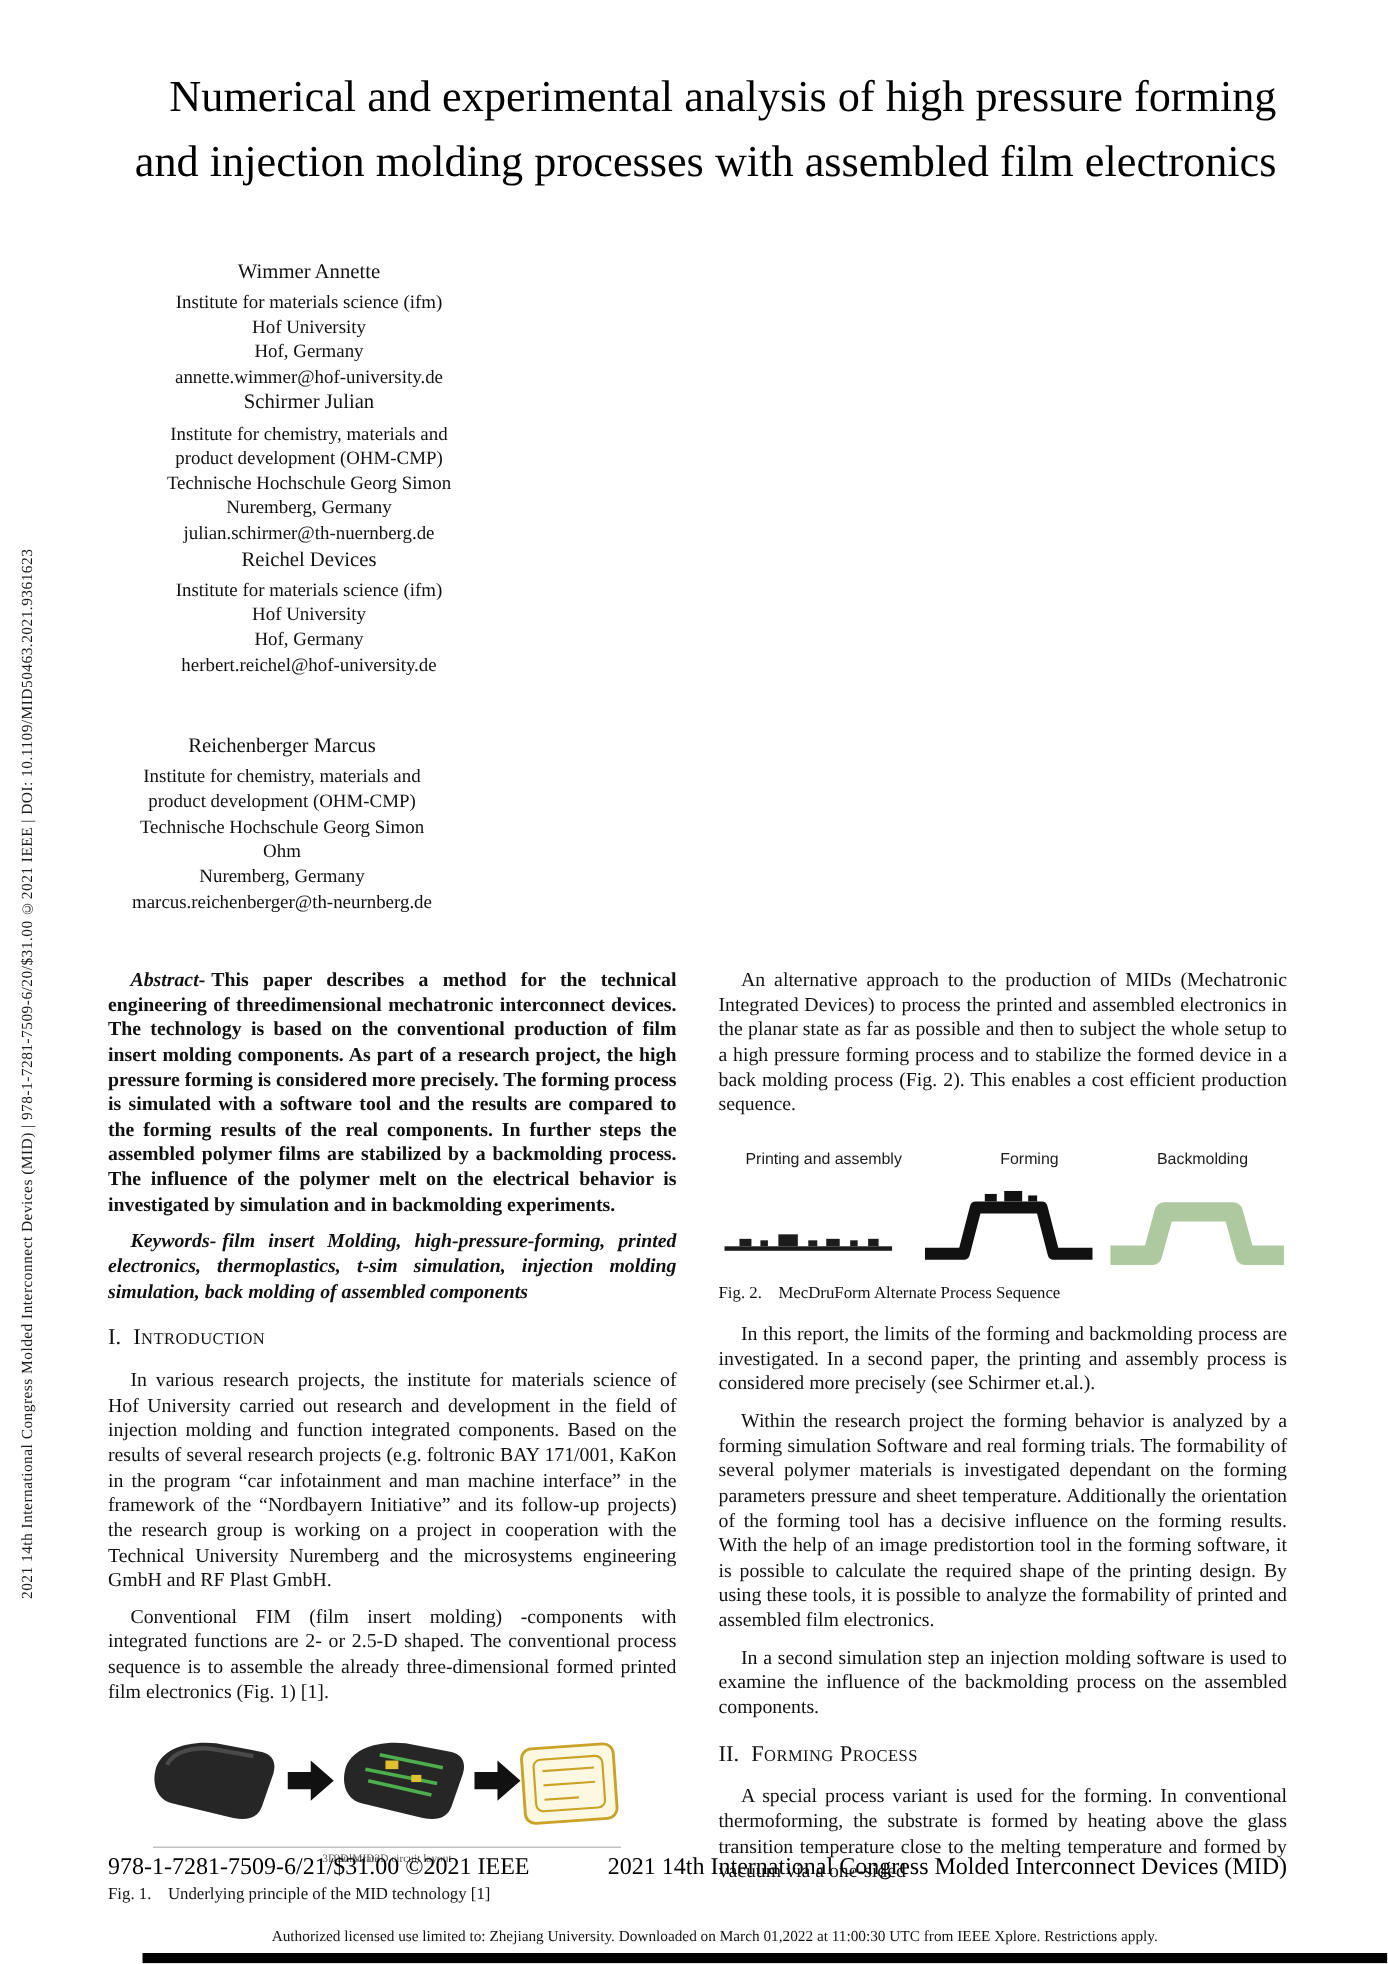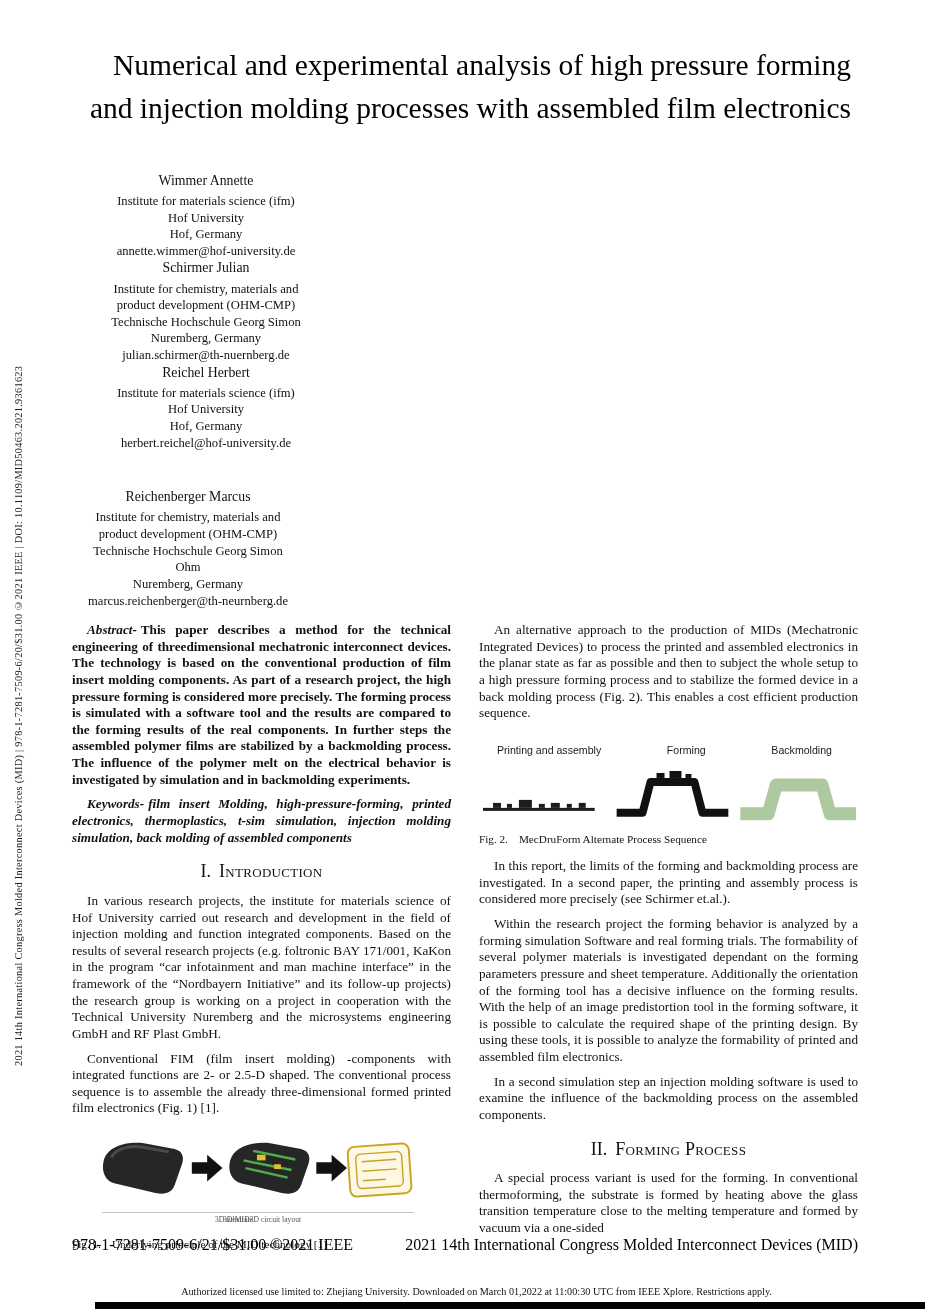--- a/index.html
+++ b/index.html
@@ -19,30 +19,30 @@
   .paper-title {
     margin:44px auto 0; max-width:772px; text-align:right;
     font-size:29.5px; line-height:1.47; font-weight:400; color:#000;
   }
 
   .authors-row { display:flex; justify-content:space-between; margin-top:41px;flex-direction:column; }
   .author-block { width:268px; text-align:center; font-size:12.6px; line-height:1.32; }
   .author-name { font-size:13.8px; margin-bottom:3px; }
   .author-block-4 { width:232px; margin-top:37px; text-align:center; font-size:12.6px; line-height:1.32; margin-left:0; }
 
-  .columns { display:flex; gap:28px; margin-top:13px; }
+  .columns { display:flex; gap:28px; margin-top:36px; }
   .col { width:383px; font-size:13.2px; line-height:1.26; text-align:justify; }
   .col p { text-indent:15px; margin:0 0 8px 0; }
 
   .abstract-para { font-weight:bold; }
   .abstract-para .lead { font-style:italic; margin-right:4px; }
   .keywords-para { font-weight:bold; font-style:italic; }
   .keywords-para .lead { margin-right:4px; }
 
-  .section-heading { text-align:center; font-size:18px; margin:14px 0 10px; text-indent:0; }
+  .section-heading { font-size:15px; margin:14px 0 10px; text-indent:0; }
   .section-heading .num { margin-right:8px; }
   .section-heading .sc { font-variant:small-caps; letter-spacing:0.3px; }
 
   .figure1-wrap { margin:14px 0 2px 0; }
   .figure1-wrap svg { display:block; margin-left:26px; }
   .figrule { border-top:1px solid #c2c2c2; margin:3px 6px 2px 30px; width:312px; }
   .fig1-labels { display:flex; margin-left:30px; width:312px; justify-content:center;
     font-family:Liberation Serif, serif; font-size:7.6px; color:#555; }
   .fig1-labels span:nth-child(2){ margin-left:-30px; }
 
@@ -86,21 +86,21 @@
       </div>
       <div class="author-block">
         <div class="author-name">Schirmer Julian</div>
         <div>Institute for chemistry, materials and</div>
         <div>product development (OHM-CMP)</div>
         <div>Technische Hochschule Georg Simon</div>
         <div>Nuremberg, Germany</div>
         <div>julian.schirmer@th-nuernberg.de</div>
       </div>
       <div class="author-block">
-        <div class="author-name">Reichel Herbert</div>
+        <div class="author-name">Reichel Devices</div>
         <div>Institute for materials science (ifm)</div>
         <div>Hof University</div>
         <div>Hof, Germany</div>
         <div>herbert.reichel@hof-university.de</div>
       </div>
     </div>
 
     <div class="author-block-4">
       <div class="author-name">Reichenberger Marcus</div>
       <div>Institute for chemistry, materials and</div>

